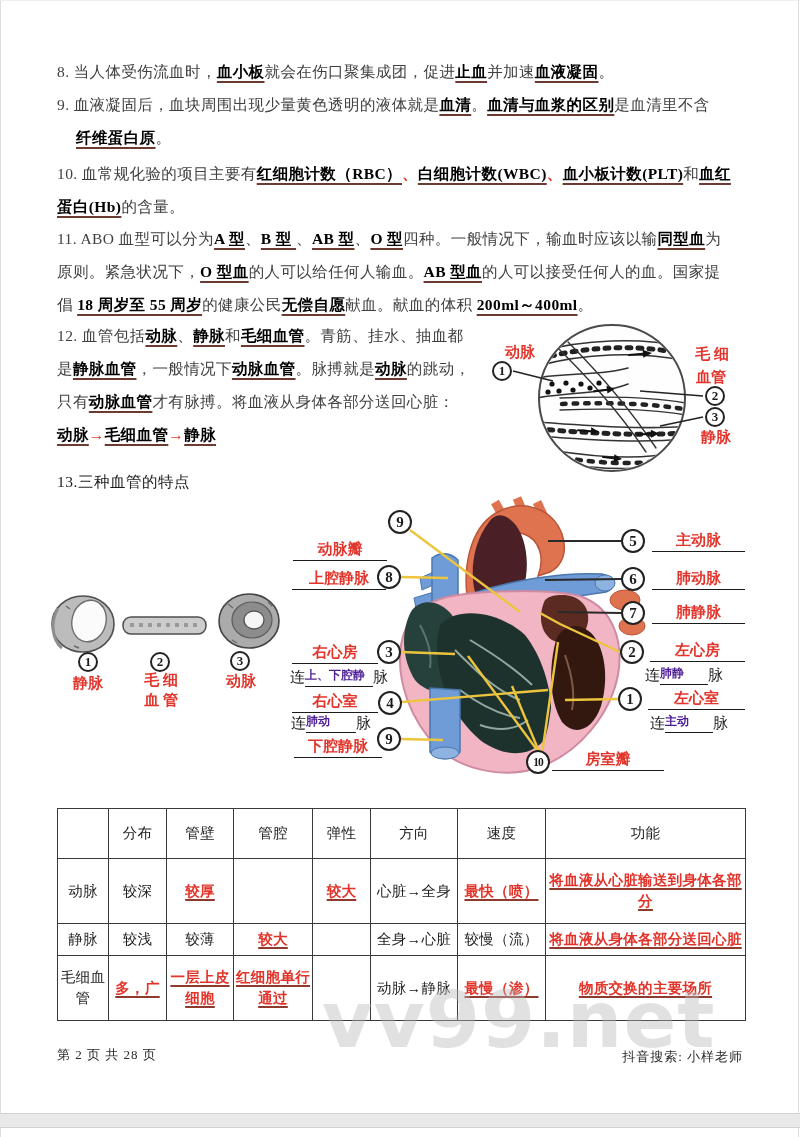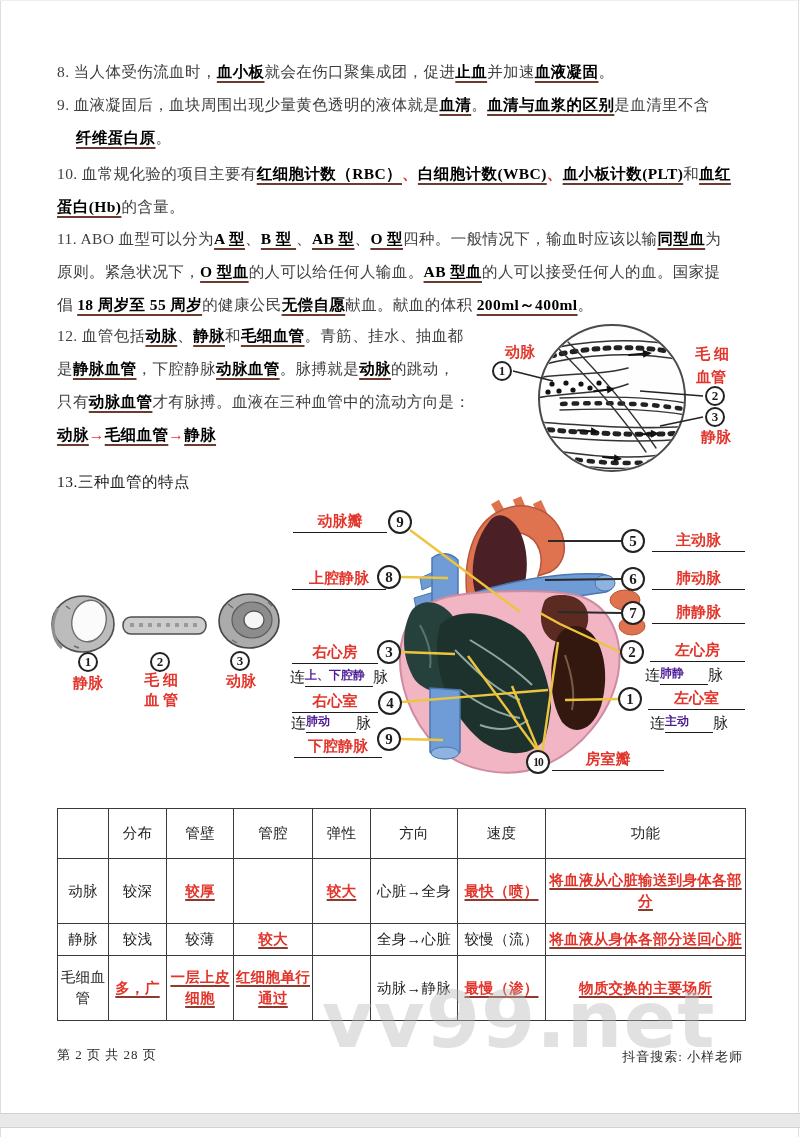--- a/index.html
+++ b/index.html
@@ -56,22 +56,22 @@
 
 <div class="line" style="top:62px"><span class="sg-k">8. 当人体受伤流血时，</span><span class="sg-r">血小板</span><span class="sg-k">就会在伤口聚集成团，促进</span><span class="sg-r">止血</span><span class="sg-k">并加速</span><span class="sg-r">血液凝固</span><span class="sg-k">。</span></div>
 <div class="line" style="top:95px"><span class="sg-k">9. 血液凝固后，血块周围出现少量黄色透明的液体就是</span><span class="sg-r">血清</span><span class="sg-k">。</span><span class="sg-r">血清与血浆的区别</span><span class="sg-k">是血清里不含</span></div>
 <div class="line" style="top:128px;left:76px"><span class="sg-r">纤维蛋白原</span><span class="sg-k">。</span></div>
 <div class="line" style="top:164px"><span class="sg-k">10. 血常规化验的项目主要有</span><span class="sg-r">红细胞计数（RBC）</span><span class="sg-p">、</span><span class="sg-r">白细胞计数(WBC)</span><span class="sg-p">、</span><span class="sg-r">血小板计数(PLT)</span><span class="sg-k">和</span><span class="sg-r">血红</span></div>
 <div class="line" style="top:197px"><span class="sg-r">蛋白(Hb)</span><span class="sg-k">的含量。</span></div>
 <div class="line" style="top:229px"><span class="sg-k">11. ABO 血型可以分为</span><span class="sg-r">A 型</span><span class="sg-k">、</span><span class="sg-r">B 型 </span><span class="sg-k">、</span><span class="sg-r">AB 型</span><span class="sg-k">、</span><span class="sg-r">O 型</span><span class="sg-k">四种。一般情况下，输血时应该以输</span><span class="sg-r">同型血</span><span class="sg-k">为</span></div>
 <div class="line" style="top:262px"><span class="sg-k">原则。紧急状况下，</span><span class="sg-r">O 型血</span><span class="sg-k">的人可以给任何人输血。</span><span class="sg-r">AB 型血</span><span class="sg-k">的人可以接受任何人的血。国家提</span></div>
 <div class="line" style="top:295px"><span class="sg-k">倡 </span><span class="sg-r">18 周岁至 55 周岁</span><span class="sg-k">的健康公民</span><span class="sg-r">无偿自愿</span><span class="sg-k">献血。献血的体积 </span><span class="sg-r">200ml～400ml</span><span class="sg-k">。</span></div>
 <div class="line" style="top:326px"><span class="sg-k">12. 血管包括</span><span class="sg-r">动脉</span><span class="sg-k">、</span><span class="sg-r">静脉</span><span class="sg-k">和</span><span class="sg-r">毛细血管</span><span class="sg-k">。青筋、挂水、抽血都</span></div>
-<div class="line" style="top:359px"><span class="sg-k">是</span><span class="sg-r">静脉血管</span><span class="sg-k">，下腔静脉</span><span class="sg-r">动脉血管</span><span class="sg-k">。脉搏就是</span><span class="sg-r">动脉</span><span class="sg-k">的跳动，</span></div>
-<div class="line" style="top:392px"><span class="sg-k">只有</span><span class="sg-r">动脉血管</span><span class="sg-k">才有脉搏。血液在三种血管中的流动方向是：</span></div>
+<div class="line" style="top:359px"><span class="sg-k">是</span><span class="sg-r">静脉血管</span><span class="sg-k">，一般情况下</span><span class="sg-r">动脉血管</span><span class="sg-k">。脉搏就是</span><span class="sg-r">动脉</span><span class="sg-k">的跳动，</span></div>
+<div class="line" style="top:392px"><span class="sg-k">只有</span><span class="sg-r">动脉血管</span><span class="sg-k">才有脉搏。将血液从身体各部分送回心脏：</span></div>
 <div class="line" style="top:425px"><span class="sg-r">动脉</span><span class="sg-p">→</span><span class="sg-r">毛细血管</span><span class="sg-p">→</span><span class="sg-r">静脉</span></div>
 <div class="heading" style="top:472px">13.三种血管的特点</div>
 
 <svg class="draw" width="800" height="1137" viewBox="0 0 800 1137">
 
   <defs>
     <clipPath id="capclip">
         <circle cx="612" cy="398" r="72"></circle>
       </clipPath>
   </defs>
@@ -217,21 +217,21 @@
 <div class="red-label" style="left:694px;top:428px;width:44px">静脉</div>
 
 <span class="num sm" style="left:78px;top:652px">1</span>
 <div class="red-label" style="left:62px;top:674px;width:52px">静脉</div>
 <span class="num sm" style="left:150px;top:652px">2</span>
 <div class="red-label" style="left:135px;top:671px;width:52px">毛 细</div>
 <div class="red-label" style="left:135px;top:691px;width:52px">血 管</div>
 <span class="num sm" style="left:230px;top:651px">3</span>
 <div class="red-label" style="left:215px;top:672px;width:52px">动脉</div>
 
-<div class="hl-blank" style="left:293px;top:512px;width:94px">动脉瓣</div>
+<div class="hl-blank" style="left:293px;top:540px;width:94px">动脉瓣</div>
 <span class="num big" style="left:388px;top:510px">9</span>
 
 <div class="hl-blank" style="left:292px;top:569px;width:94px">上腔静脉</div>
 <span class="num big" style="left:377px;top:565px">8</span>
 
 <div class="hl-blank" style="left:292px;top:643px;width:86px">右心房</div>
 <span class="num big" style="left:377px;top:640px">3</span>
 <div class="sub-row" style="left:290px;top:667px">
   <span class="pre">连</span><span class="mid" style="width:68px">上、下腔静</span><span class="post">脉</span>
 </div>

